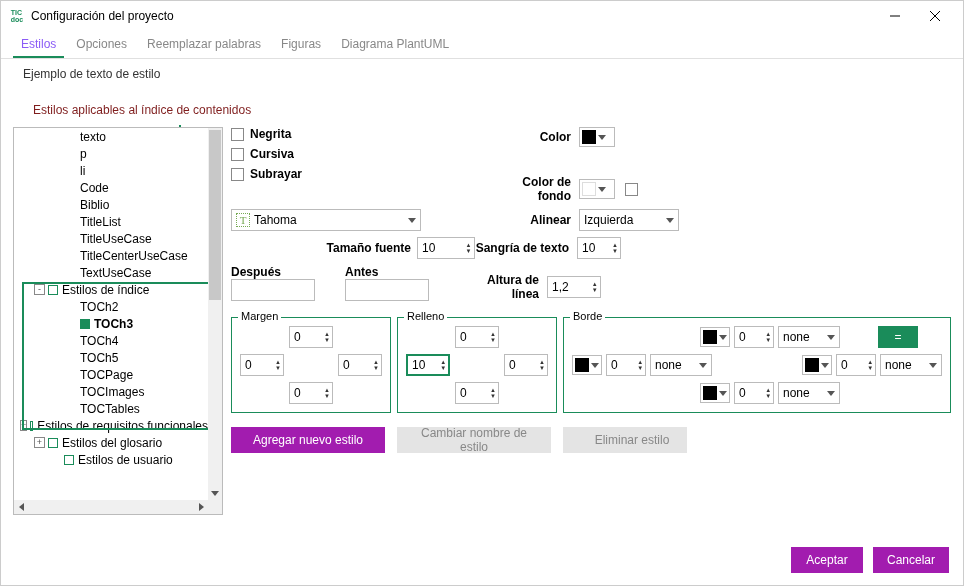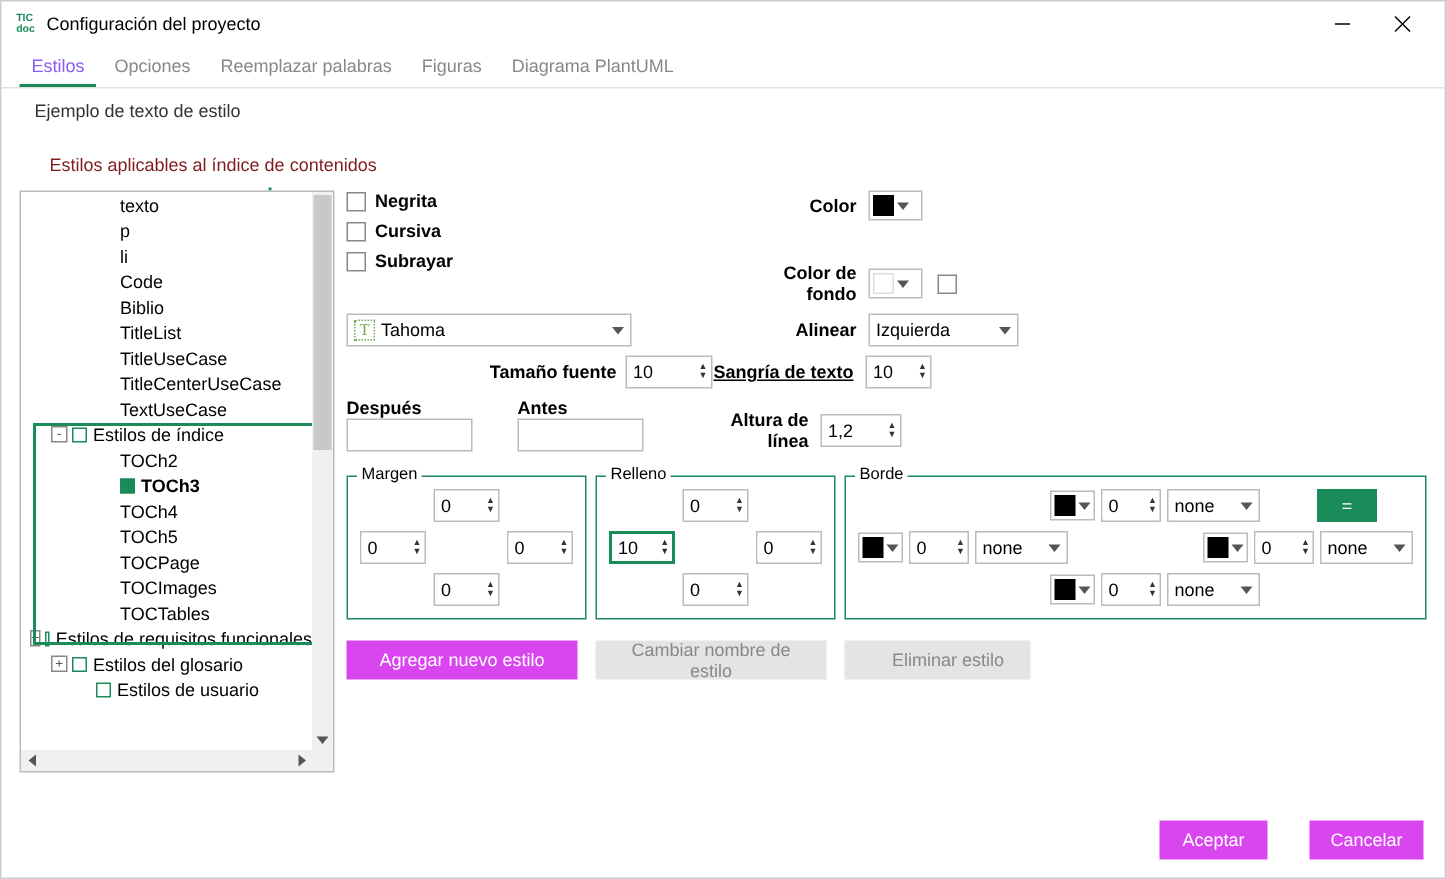--- a/index.html
+++ b/index.html
@@ -49,24 +49,24 @@
   .spin .arrows { width: 14px; display: flex; flex-direction: column; align-items: center; justify-content: center; }
   .spin .arrows span { font-size: 6px; line-height: 1; color: #333; }
   .colorbox { width: 36px; height: 20px; border: 1px solid #bbb; display: flex; align-items: center; padding: 0 2px; gap: 2px; }
   .swatch { width: 14px; height: 14px; }
   .fieldset { border: 1px solid #1a8c5a; padding: 8px; position: relative; margin-top: 4px; }
   .fieldset .legend { position: absolute; top: -8px; left: 6px; background: #fff; padding: 0 3px; font-size: 11px; }
   .txtinput { border: 1px solid #bbb; height: 22px; padding: 0 4px; }
   .eqbtn { width: 40px; height: 22px; background: #1a8c5a; color: #fff; display: flex; align-items: center; justify-content: center; }
   .actionrow { display: flex; gap: 12px; margin-top: 14px; }
   .btn { height: 26px; padding: 0 14px; display: flex; align-items: center; justify-content: center; border: none; }
-  .btn.primary { background: #d946ef; color: #fff; }
+  .btn.primary { background: #a21caf; color: #fff; }
   .btn.muted { background: #e4e4e4; color: #888; }
   .footer { position: absolute; right: 14px; bottom: 12px; display: flex; gap: 10px; }
-  .footer .btn { min-width: 72px; margin-left: 18px; }
+  .footer .btn { min-width: 72px; }
   .tri { width: 0; height: 0; border-left: 4px solid transparent; border-right: 4px solid transparent; border-top: 5px solid #555; display: inline-block; }
   .tri.left { border: none; border-top: 4px solid transparent; border-bottom: 4px solid transparent; border-right: 5px solid #555; }
   .tri.right { border: none; border-top: 4px solid transparent; border-bottom: 4px solid transparent; border-left: 5px solid #555; }
   .lbl { text-align: right; }
   .fonticon { width: 14px; height: 14px; display: inline-flex; align-items: center; justify-content: center; font-family: serif; font-size: 11px; color: #7a5; margin-right: 4px; border: 1px dotted #7a5; }
 </style>
 </head>
 <body>
 
 <div class="window">
@@ -283,21 +283,21 @@
 
       <div class="row">
         <span class="bold lbl" style="width:180px; margin-right:6px;">Tamaño fuente</span>
         <div class="spin" style="width:58px;">
             <input value="10" style="">
             <div class="arrows">
               <span>▲</span>
               <span>▼</span>
             </div>
           </div>
-        <span class="bold lbl" style="width:94px; margin-right:8px;text-decoration:underline;">Sangría de texto</span>
+        <span class="bold lbl" style="width:94px; margin-right:8px;">Sangría de texto</span>
         <div class="spin" style="width:44px;">
             <input value="10" style="">
             <div class="arrows">
               <span>▲</span>
               <span>▼</span>
             </div>
           </div>
       </div>
 
       <div style="display:flex; gap:30px; align-items:flex-end;">

